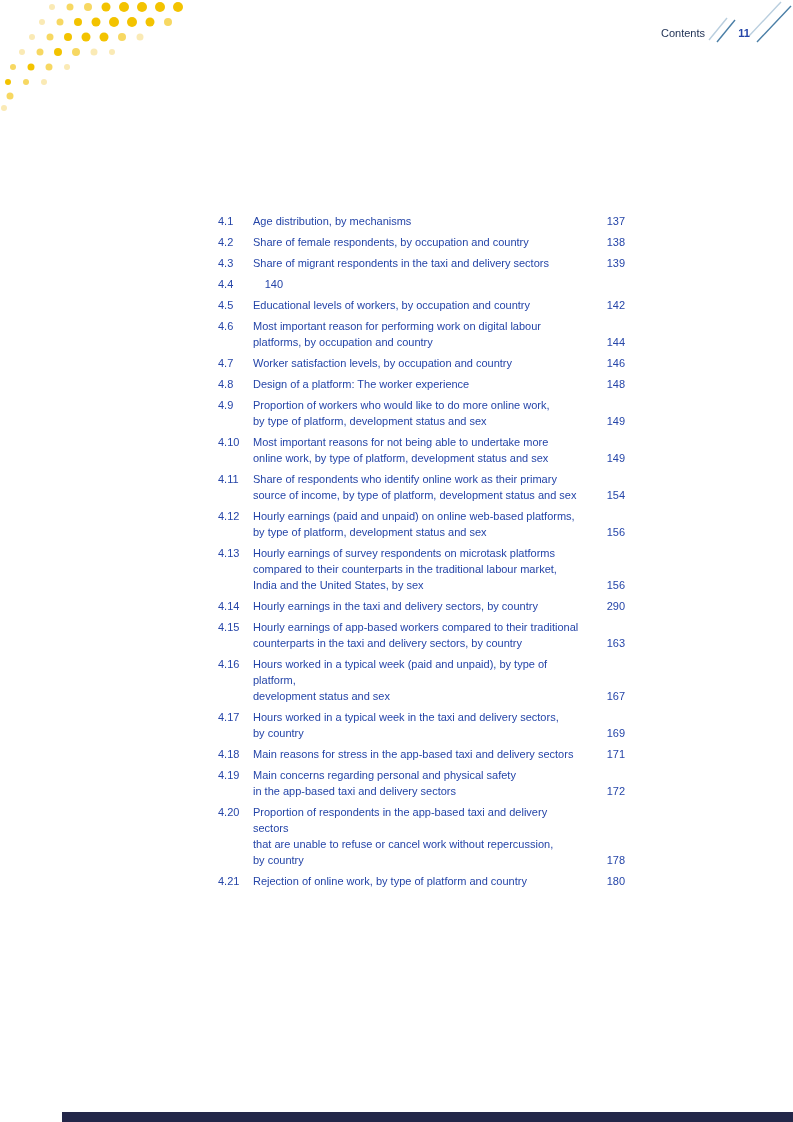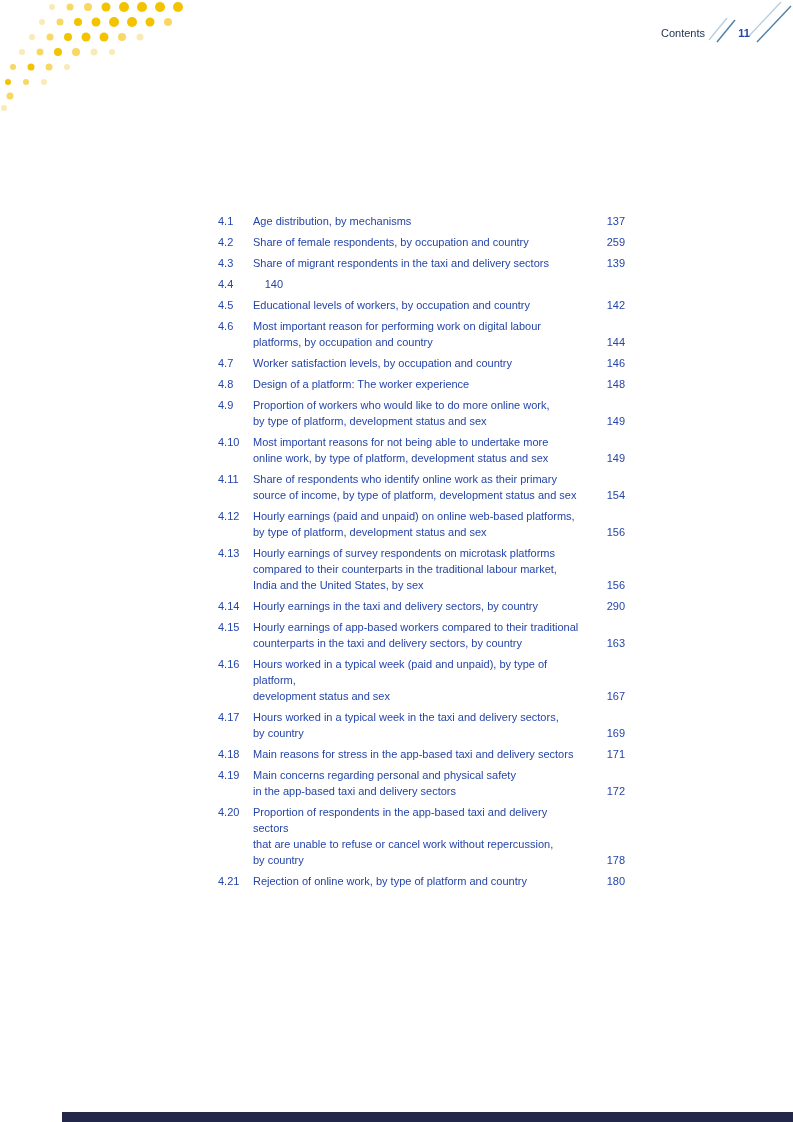--- a/index.html
+++ b/index.html
@@ -128,21 +128,21 @@
   <div class="toc">
     <div class="toc-row">
       <span class="toc-num">4.1</span>
       <span class="toc-title">Age distribution, by mechanisms</span>
       <span class="toc-page">137</span>
     </div>
 
     <div class="toc-row">
       <span class="toc-num">4.2</span>
       <span class="toc-title">Share of female respondents, by occupation and country</span>
-      <span class="toc-page">259</span>
+      <span class="toc-page">138</span>
     </div>
 
     <div class="toc-row">
       <span class="toc-num">4.3</span>
       <span class="toc-title">Share of migrant respondents in the taxi and delivery sectors</span>
       <span class="toc-page">139</span>
     </div>
 
     <div class="toc-row">
       <span class="toc-num">4.4</span>

